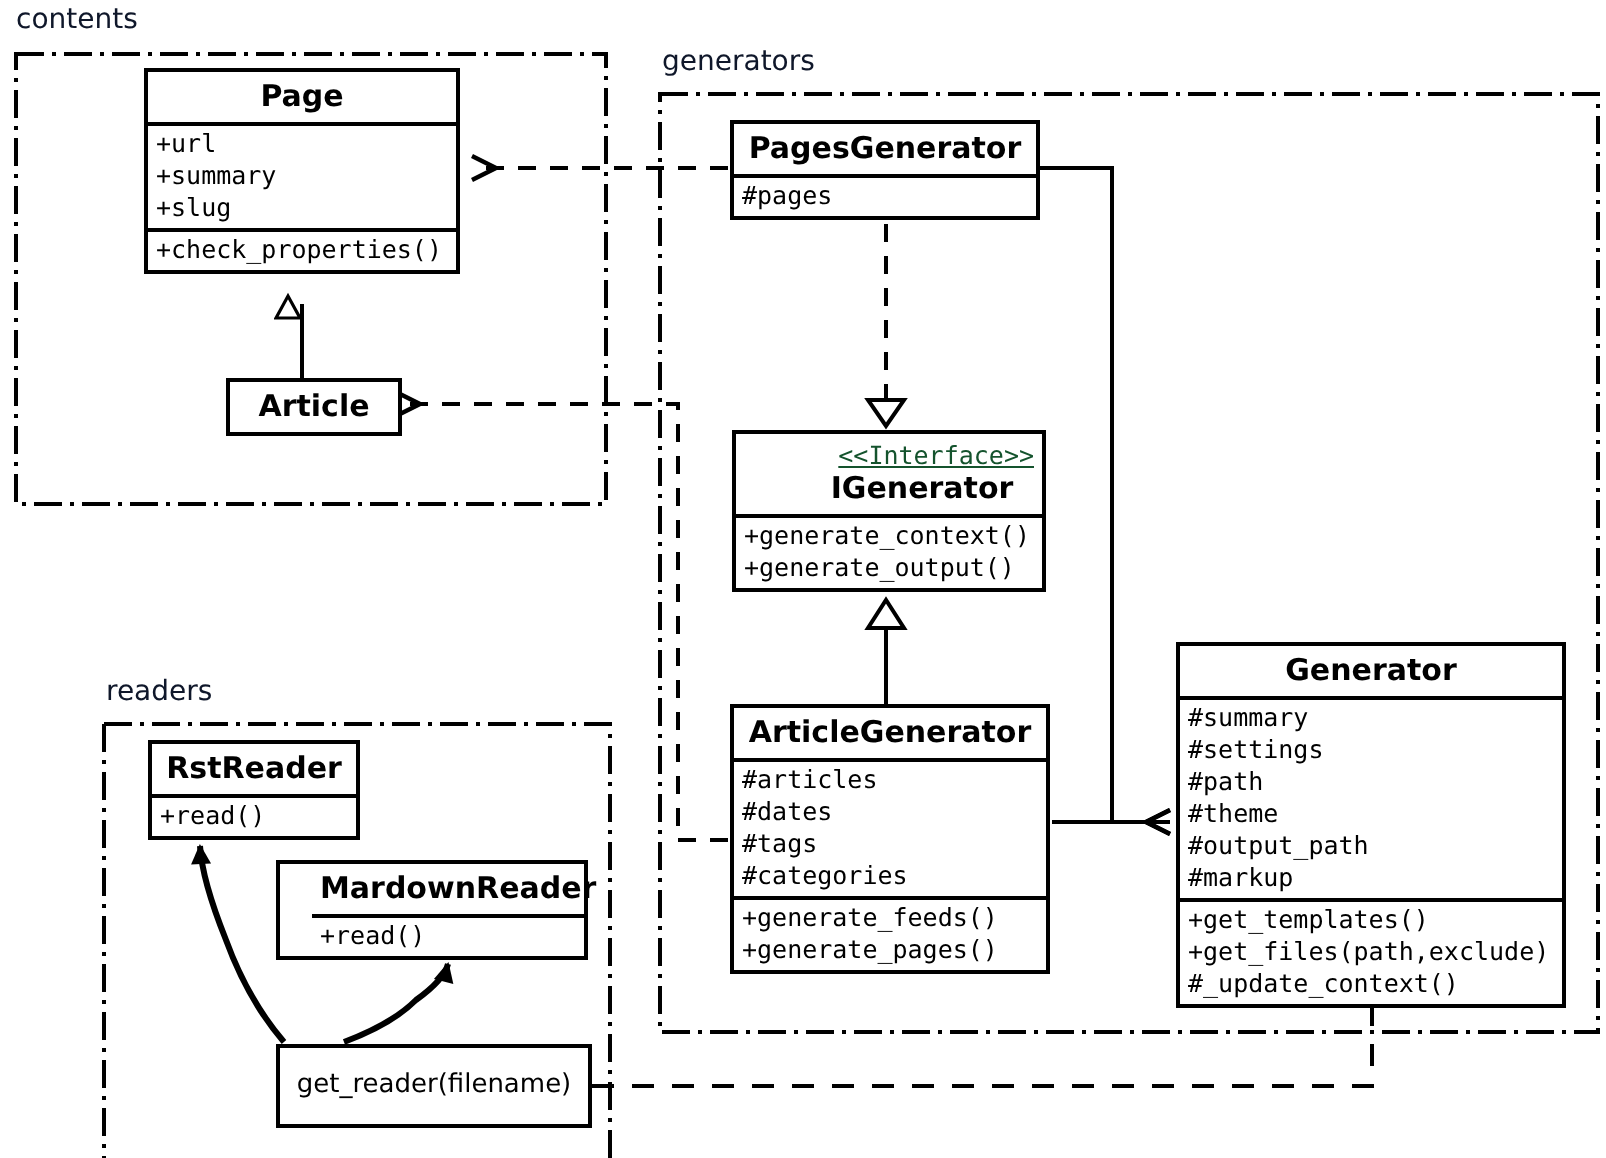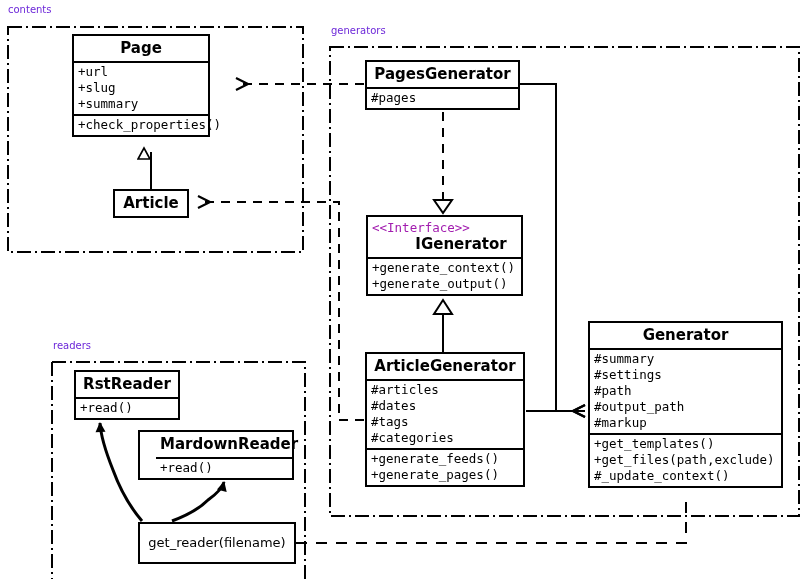--- a/index.html
+++ b/index.html
@@ -22,22 +22,22 @@
     left: 0;
     top: 0;
     width: 803px;
     height: 579px;
     pointer-events: none;
   }
   
   .pkg-label {
     position: absolute;
     font-family: "DejaVu Sans", sans-serif;
-    font-size: 10px;
-    color: #6d28d9;
+    font-size: 14px;
+    color: #0f172a;
     white-space: nowrap;
     line-height: 16px;
   }
   
   .cls {
     position: absolute;
     box-sizing: border-box;
     border: 2px solid #000000;
     background: #ffffff;
   }
@@ -48,25 +48,26 @@
     text-align: center;
     color: #000000;
     padding: 3px 4px 4px 4px;
     line-height: 18px;
     white-space: nowrap;
   }
   .cls .stereo {
     font-family: "DejaVu Sans Mono", monospace;
     font-weight: normal;
     font-size: 12.5px;
-    text-align: left;
-    color: #a21caf;
+    text-align: right;
+    color: #14532d;
     padding: 3px 4px 0 4px;
     line-height: 15px;
     white-space: nowrap;
+    text-decoration: underline;
   }
   .cls .compartment {
     border-top: 2px solid #000000;
     padding: 1px 0 2px 0;
   }
   .cls .member {
     font-family: "DejaVu Sans Mono", monospace;
     font-size: 12.5px;
     color: #000000;
     line-height: 16px;
@@ -158,33 +159,33 @@
       <path d="M172,521 Q196,512 208,500 Q222,490 224,482" fill="none" stroke="#000000" stroke-width="3" marker-end="url(#solidArrow)"></path>
     </g>
   </svg>
 
   <div class="pkg-label" style="left:8px; top:2px;">contents</div>
 
   <div class="pkg-label" style="left:331px; top:23px;">generators</div>
 
   <div class="pkg-label" style="left:53px; top:338px;">readers</div>
 
-  <div class="cls" style="left:72px; top:34px; width:138px;">
+  <div class="cls" style="left:72px; top:34px; width:158px;">
     <div class="name">Page</div>
     <div class="compartment">
       <div class="member">+url</div>
+      <div class="member">+summary</div>
       <div class="member">+slug</div>
-      <div class="member">+summary</div>
     </div>
     <div class="compartment">
       <div class="member">+check_properties()</div>
     </div>
   </div>
 
-  <div class="cls" style="left:113px; top:189px; width:76px;">
+  <div class="cls" style="left:113px; top:189px; width:88px;">
     <div class="name">Article</div>
   </div>
 
   <div class="cls" style="left:365px; top:60px; width:155px;">
     <div class="name">PagesGenerator</div>
     <div class="compartment">
       <div class="member">#pages</div>
     </div>
   </div>
 
@@ -210,20 +211,21 @@
       <div class="member">+generate_pages()</div>
     </div>
   </div>
 
   <div class="cls" style="left:588px; top:321px; width:195px;">
     <div class="name">Generator</div>
     <div class="compartment">
       <div class="member">#summary</div>
       <div class="member">#settings</div>
       <div class="member">#path</div>
+      <div class="member">#theme</div>
       <div class="member">#output_path</div>
       <div class="member">#markup</div>
     </div>
     <div class="compartment">
       <div class="member">+get_templates()</div>
       <div class="member">+get_files(path,exclude)</div>
       <div class="member">#_update_context()</div>
     </div>
   </div>
 

